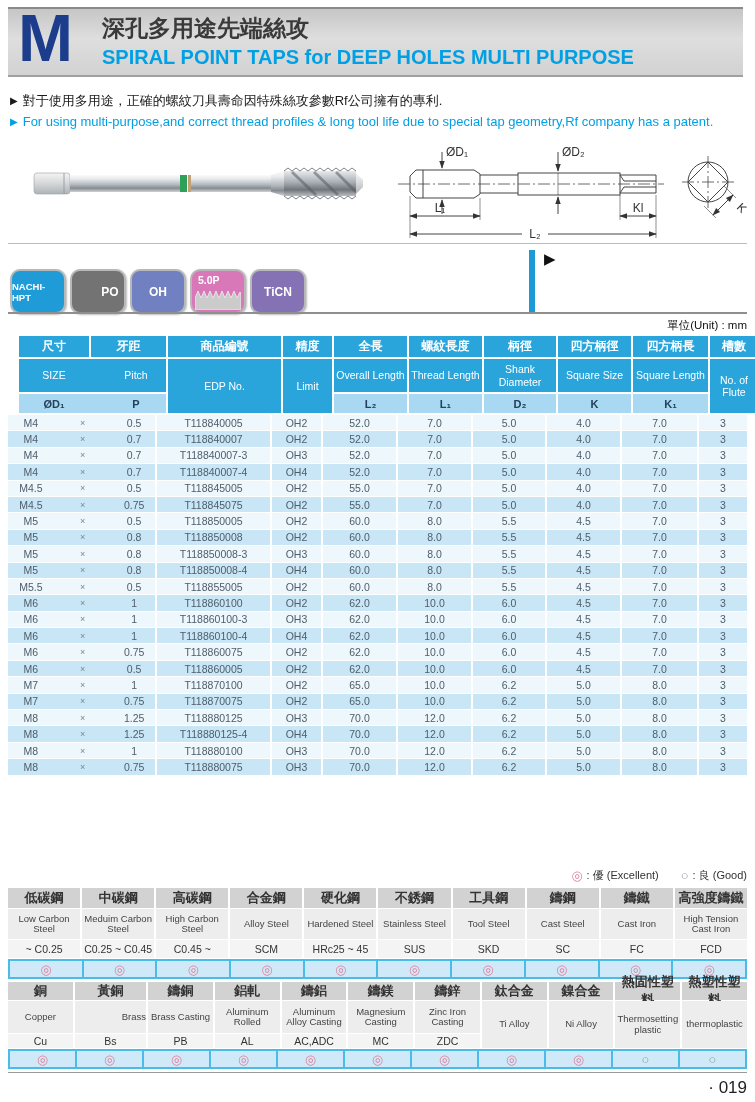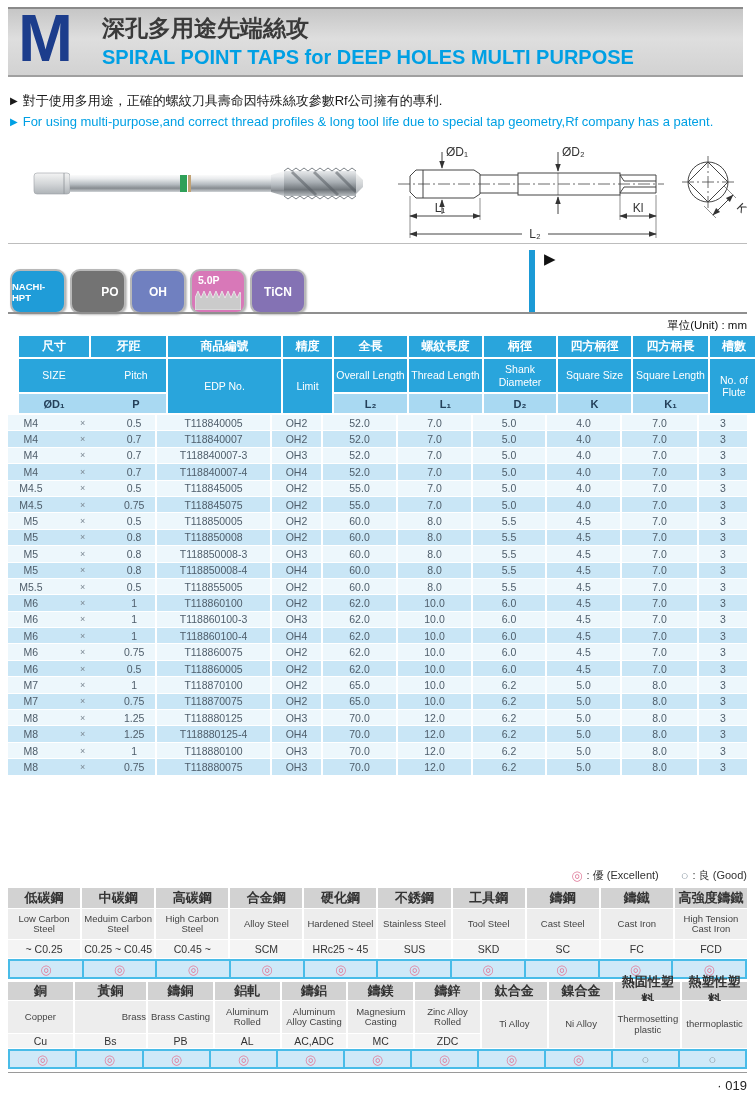--- a/index.html
+++ b/index.html
@@ -78,21 +78,21 @@
   .mat{position:absolute;left:8px;width:739px;display:grid;column-gap:2px;row-gap:1px;}
   #matA{top:888px;grid-template-columns:repeat(10,1fr);grid-template-rows:20px 30px 18px 20px;}
   #matB{top:982px;grid-template-columns:repeat(11,1fr);grid-template-rows:18px 32px 14px 20px;}
   .mcell{display:flex;align-items:center;justify-content:center;text-align:center;}
   .mcn{background:#d2d2d2;color:#333;font-weight:bold;font-size:13px;}
   .men{background:#ededed;color:#444;font-size:9.5px;line-height:1.1;}
   .mcode{background:#f4f4f4;color:#333;font-size:10.5px;}
   .rate-strip{background:#49bce8;display:grid;column-gap:2px;padding:2px;}
   .rate-cell{background:#cfe9f8;display:flex;align-items:center;justify-content:center;}
 
-  .page-number{position:absolute;right:8px;top:1078px;font-size:13px;color:#222;}
+  .page-number{position:absolute;right:8px;top:1078px;font-size:17px;color:#222;}
 </style>
 </head>
 <body>
 
 <div class="page">
 
   <div class="band">
     <div class="band-letter">M</div>
     <div class="band-titles">
       <div class="title-zh">深孔多用途先端絲攻</div>
@@ -685,21 +685,21 @@
       <div class="mcell mcn" style="grid-area: 1 / 4;">鋁軋</div>
       <div class="mcell men" style="grid-area: 2 / 4;">Aluminum Rolled</div>
       <div class="mcell mcode" style="grid-area: 3 / 4;">AL</div>
       <div class="mcell mcn" style="grid-area: 1 / 5;">鑄鋁</div>
       <div class="mcell men" style="grid-area: 2 / 5;">Aluminum Alloy Casting</div>
       <div class="mcell mcode" style="grid-area: 3 / 5;">AC,ADC</div>
       <div class="mcell mcn" style="grid-area: 1 / 6;">鑄鎂</div>
       <div class="mcell men" style="grid-area: 2 / 6;">Magnesium Casting</div>
       <div class="mcell mcode" style="grid-area: 3 / 6;">MC</div>
       <div class="mcell mcn" style="grid-area: 1 / 7;">鑄鋅</div>
-      <div class="mcell men" style="grid-area: 2 / 7;">Zinc Alloy Rolled</div>
+      <div class="mcell men" style="grid-area: 2 / 7;">Zinc Iron Casting</div>
       <div class="mcell mcode" style="grid-area: 3 / 7;">ZDC</div>
       <div class="mcell mcn" style="grid-area: 1 / 8;">鈦合金</div>
       <div class="mcell men" style="grid-area: 2 / 8 / 4;">Ti Alloy</div>
       <div class="mcell mcn" style="grid-area: 1 / 9;">鎳合金</div>
       <div class="mcell men" style="grid-area: 2 / 9 / 4;">Ni Alloy</div>
       <div class="mcell mcn" style="grid-area: 1 / 10;">熱固性塑料</div>
       <div class="mcell men" style="grid-area: 2 / 10 / 4;">Thermosetting plastic</div>
       <div class="mcell mcn" style="grid-area: 1 / 11;">熱塑性塑料</div>
       <div class="mcell men" style="grid-area: 2 / 11 / 4;">thermoplastic</div>
       <div class="rate-strip" style="grid-area: 4 / 1 / auto / -1; grid-template-columns: repeat(11, 1fr);">

